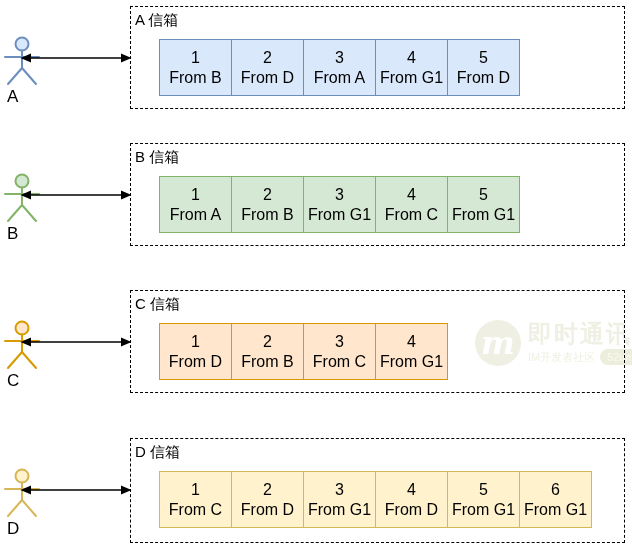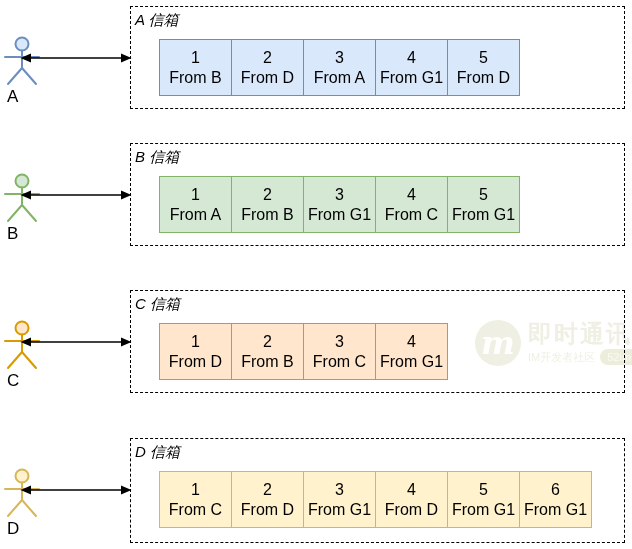--- a/index.html
+++ b/index.html
@@ -11,21 +11,21 @@
 
   .actor { position:absolute; left:1px; top:30px; }
   .actor circle { fill:var(--cell-fill); stroke:var(--cell-border); stroke-width:2; }
   .actor line { stroke:var(--cell-border); stroke-width:2; stroke-linecap:round; }
 
   .actor-label { position:absolute; left:7px; top:82px; font-size:17px; line-height:1.1; color:#000; }
 
   .arrow { position:absolute; left:20px; top:45px; }
 
   .mailbox { position:absolute; left:130px; top:0; width:495px; border:1px dashed #000; background:transparent; }
-  .mailbox-title { position:absolute; left:4px; top:4px; font-size:15px; line-height:1.25; white-space:nowrap; color:#000;font-style:italic; }
+  .mailbox-title { position:absolute; left:4px; top:4px; font-size:15px; line-height:1.25; white-space:nowrap; color:#000; }
 
   .cells { position:absolute; left:28px; top:32px; display:flex; }
   .cell { width:73px; height:57px; margin-left:-1px; border:1px solid var(--cell-border);
           background:var(--cell-fill); display:flex; flex-direction:column; align-items:center;
           justify-content:center; gap:4px; }
   .cell:first-child { margin-left:0; }
   .cell-num { font-size:16px; line-height:1; color:#000; }
   .cell-from { font-size:16px; line-height:1; color:#000; }
 
   .watermark { position:absolute; left:475px; top:320px; display:flex; align-items:center; gap:7px;

